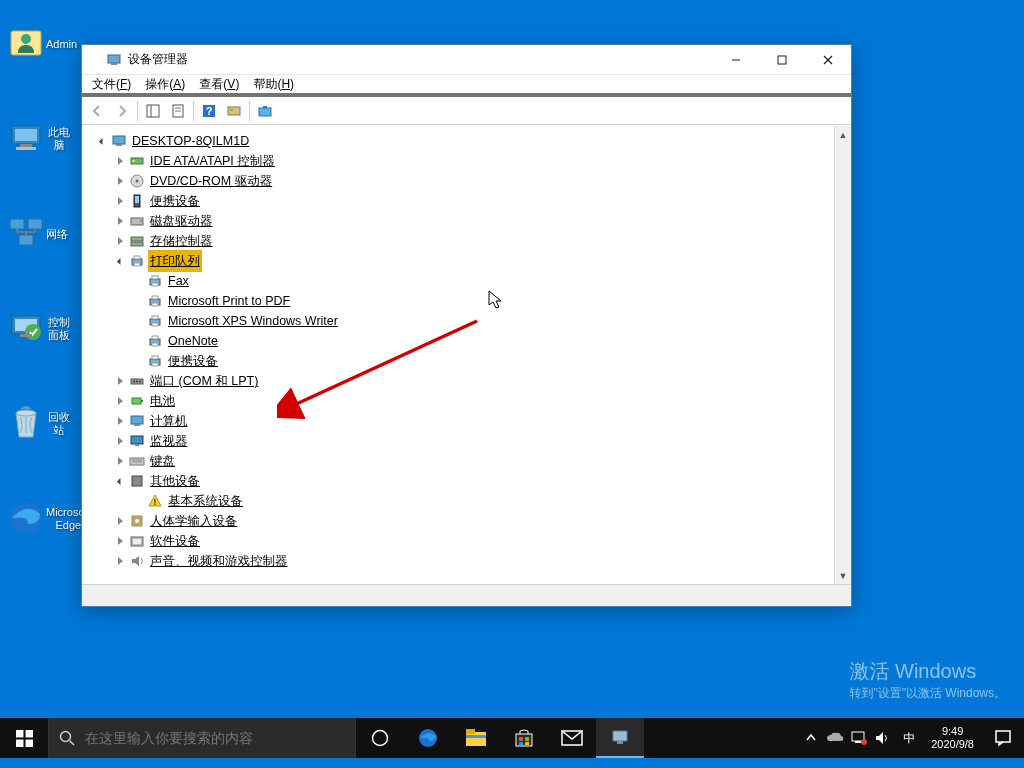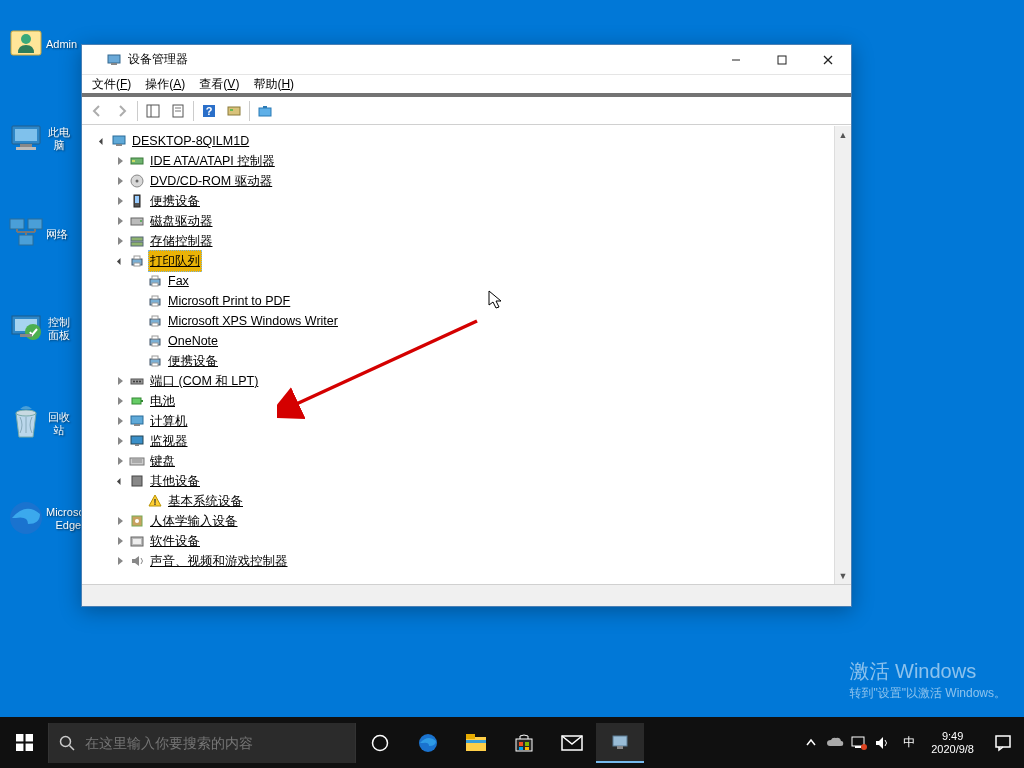--- a/index.html
+++ b/index.html
@@ -49,21 +49,21 @@
 
 
 .cursor { position:absolute; left:488px; top:290px; pointer-events:none; }
 
 
 .watermark { position:absolute; right:18px; bottom:66px; text-align:left; color:rgba(255,255,255,.55); }
 .watermark .l1 { font-size:20px; font-weight:400; }
 .watermark .l2 { font-size:12px; }
 
 
-.taskbar { position:absolute; left:0; bottom:0; width:100%; height:51px; background:#101010; display:flex; align-items:center; color:#fff; }
+.taskbar { position:absolute; left:0; bottom:10px; width:100%; height:40px; background:#101010; display:flex; align-items:center; color:#fff; }
 .start-btn { width:48px; height:40px; display:flex; align-items:center; justify-content:center; }
 .search-box { height:40px; width:308px; background:#2b2b2b; display:flex; align-items:center; padding:0 10px; gap:10px; border-left:1px solid #333; border-right:1px solid #333; }
 .search-box input { flex:1; background:transparent; border:none; outline:none; color:#ccc; font-size:14px; }
 .task-icons { display:flex; height:40px; }
 .task-icons .titem { width:48px; height:40px; display:flex; align-items:center; justify-content:center; }
 .titem.active { border-bottom:2px solid #76b9ed; background:#2a2a2a; }
 .tray { margin-left:auto; display:flex; align-items:center; height:40px; }
 .tray .tic { width:24px; height:40px; display:flex; align-items:center; justify-content:center; font-size:13px; }
 .clock { font-size:11px; line-height:13px; text-align:center; padding:0 8px; }
 .notif { width:42px; height:40px; display:flex; align-items:center; justify-content:center; }

